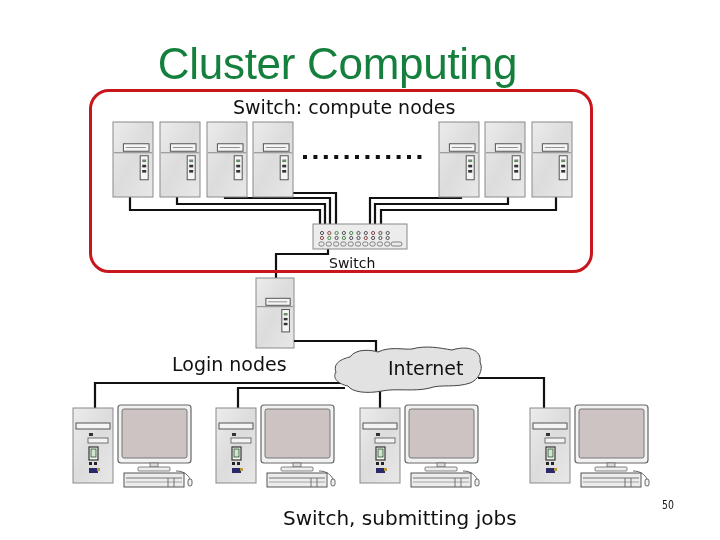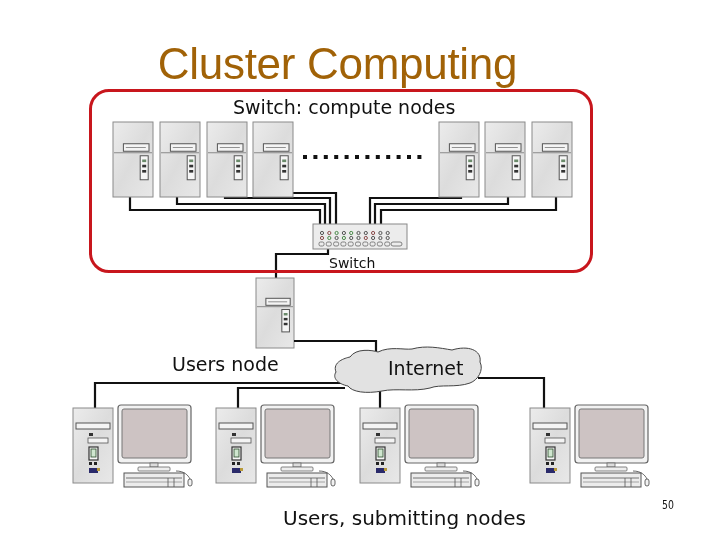--- a/index.html
+++ b/index.html
@@ -1,17 +1,17 @@
 <!DOCTYPE html>
 <html><head>
 <meta charset="utf-8">
 <style>
   html, body { margin: 0; padding: 0; background: #ffffff; }
   body { width: 720px; height: 540px; position: relative; overflow: hidden; font-family: "DejaVu Sans", sans-serif; }
-  .title { position: absolute; left: 0; top: 42px; width: 675px; text-align: center; font-family: "Liberation Sans", sans-serif; font-size: 44px; color: #a16207; line-height: 1; letter-spacing: -0.3px; }
+  .title { position: absolute; left: 0; top: 42px; width: 675px; text-align: center; font-family: "Liberation Sans", sans-serif; font-size: 44px; color: #15803d; line-height: 1; letter-spacing: -0.3px; }
   .cluster-box { position: absolute; left: 89px; top: 89px; width: 504px; height: 184px; border: 3px solid #c8161d; border-radius: 20px; box-sizing: border-box; }
   .label { position: absolute; font-family: "DejaVu Sans", sans-serif; color: #111; white-space: nowrap; line-height: 1; }
   .lbl-cluster { left: 233px; top: 98px; font-size: 19px; }
   .lbl-switch { left: 329px; top: 256px; font-size: 14px; }
   .lbl-login { left: 172px; top: 355px; font-size: 19px; }
   .lbl-internet { left: 388px; top: 359px; font-size: 19px; }
   .lbl-users { left: 283px; top: 508px; font-size: 20px; }
   .page-num { position: absolute; left: 662px; top: 497px; font-family: "DejaVu Sans Condensed", "DejaVu Sans", sans-serif; font-size: 13px; color: #111; transform: scaleX(0.8); transform-origin: left top; }
   svg.diagram { position: absolute; left: 0; top: 0; }
 </style>
@@ -273,16 +273,16 @@
       <rect x="396.6" y="155" width="4" height="4" fill="#111"></rect>
       <rect x="407" y="155" width="4" height="4" fill="#111"></rect>
       <rect x="417.4" y="155" width="4" height="4" fill="#111"></rect>
     </g>
 </svg>
 
 <div class="cluster-box"></div>
 
 <div class="label lbl-cluster">Switch: compute nodes</div>
 <div class="label lbl-switch">Switch</div>
-<div class="label lbl-login">Users node</div>
+<div class="label lbl-login">Login nodes</div>
 <div class="label lbl-internet">Internet</div>
-<div class="label lbl-users">Users, submitting nodes</div>
+<div class="label lbl-users">Switch, submitting jobs</div>
 <div class="page-num">50</div>
 
 </body></html>

